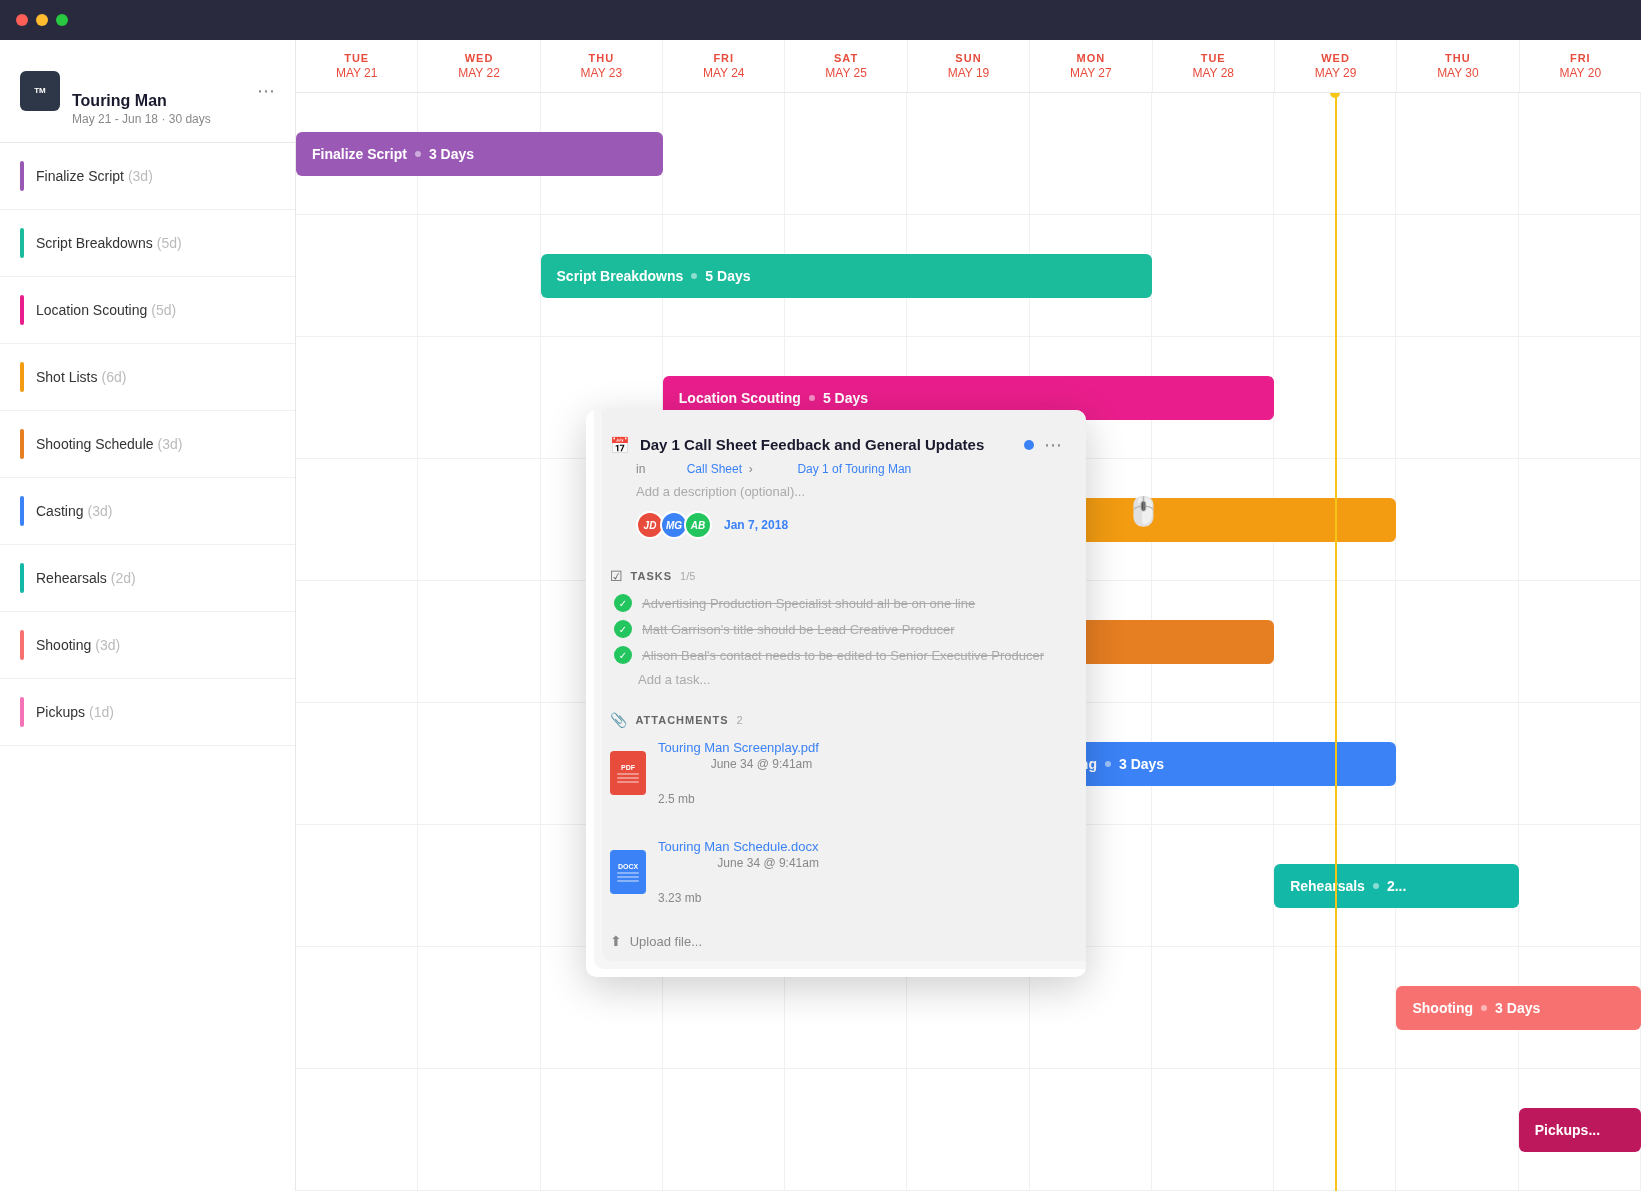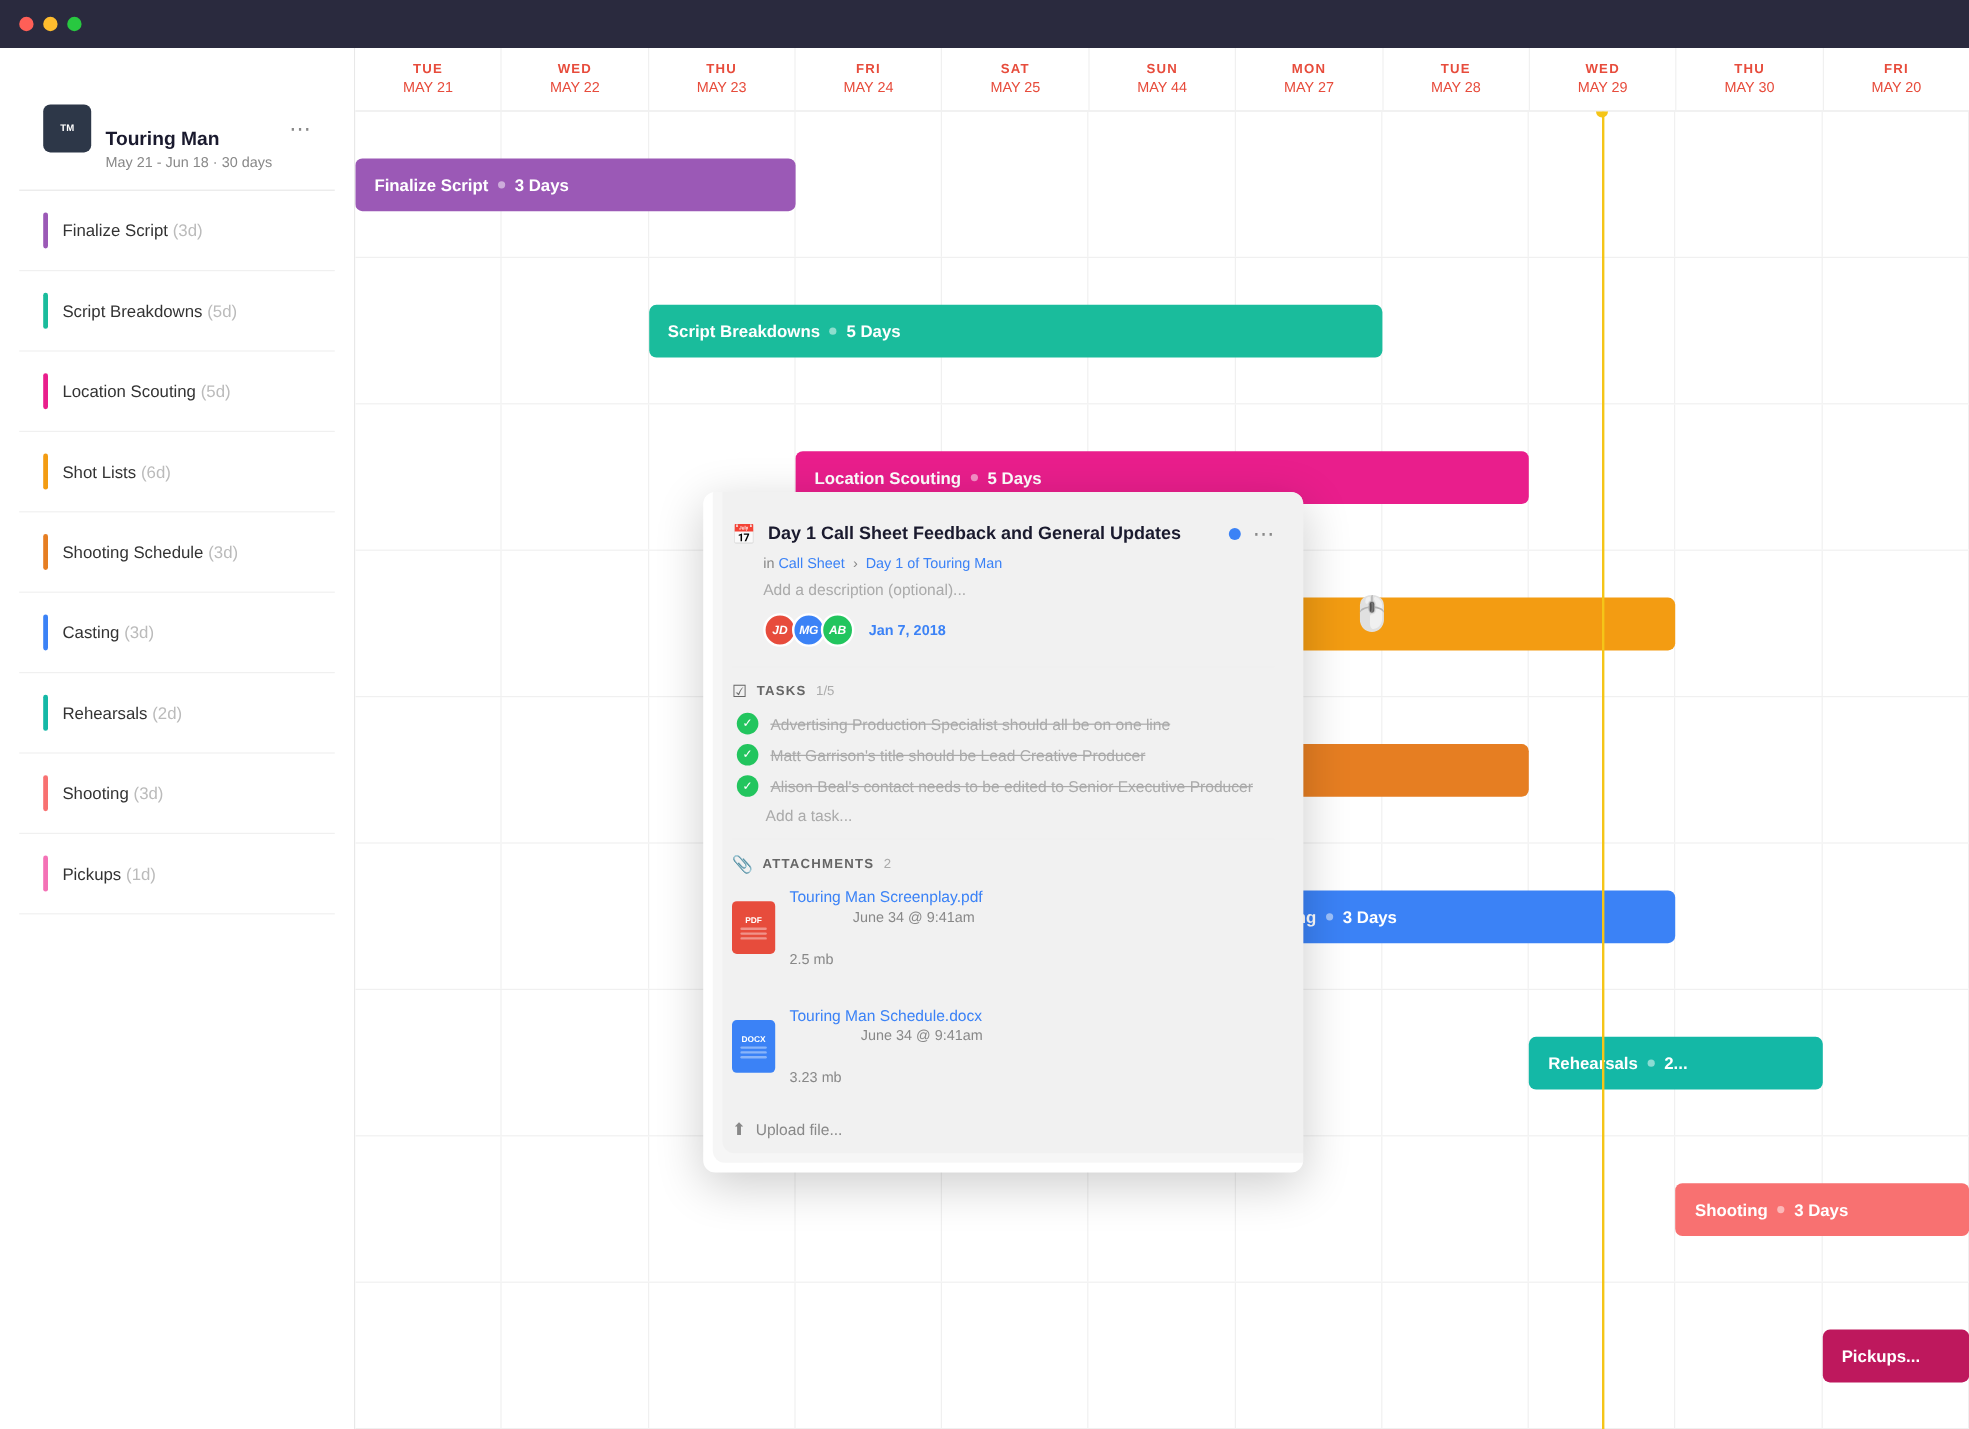--- a/index.html
+++ b/index.html
@@ -37,21 +37,21 @@
       background: #fff;
       overflow: hidden;
     }
 
     
     .sidebar {
       width: 296px;
       flex-shrink: 0;
       background: #fff;
       border-right: 1px solid #e8e8e8;
-      padding: 16px;
+      padding: 0;
     }
     .sidebar-header {
       display: flex;
       align-items: center;
       padding: 16px 20px;
       border-bottom: 1px solid #e8e8e8;
       gap: 12px;
     }
     .project-logo {
       width: 40px; height: 40px;
@@ -191,21 +191,21 @@
     .popup-cal-icon { font-size: 16px; color: #666; margin-top: 2px; }
     .popup-title {
       font-size: 15px; font-weight: 700; color: #1a1a2e;
       line-height: 1.4;
     }
     .popup-title-right { display: flex; gap: 10px; align-items: center; }
     .popup-dot { width: 10px; height: 10px; border-radius: 50%; background: #3b82f6; }
     .popup-more { color: #888; font-size: 18px; cursor: pointer; }
 
     .popup-breadcrumb { font-size: 12px; color: #888; margin-left: 26px; margin-bottom: 8px; }
-    .popup-breadcrumb span { color: #3b82f6; cursor: pointer; }
+    .popup-breadcrumb span { color: #3b82f6; cursor: pointer; margin-left: 38px; }
 
     .popup-description { font-size: 13px; color: #aaa; margin-left: 26px; margin-bottom: 12px; }
 
     .popup-avatars { display: flex; gap: 4px; margin-left: 26px; align-items: center; margin-bottom: 16px; }
     .avatar-circle {
       width: 28px; height: 28px; border-radius: 50%; border: 2px solid #fff;
       margin-left: -8px; overflow: hidden; display: flex; align-items: center; justify-content: center;
       font-size: 10px; font-weight: 700; color: #fff; font-style: italic;
     }
     .avatar-circle:first-child { margin-left: 0; }
@@ -357,21 +357,21 @@
         <div class="cal-header-cell">
     <div class="cal-day">FRI</div>
     <div class="cal-date">MAY 24</div>
   </div>
         <div class="cal-header-cell">
     <div class="cal-day">SAT</div>
     <div class="cal-date">MAY 25</div>
   </div>
         <div class="cal-header-cell">
     <div class="cal-day">SUN</div>
-    <div class="cal-date">MAY 44</div>
+    <div class="cal-date">MAY 19</div>
   </div>
         <div class="cal-header-cell">
     <div class="cal-day">MON</div>
     <div class="cal-date">MAY 27</div>
   </div>
         <div class="cal-header-cell">
     <div class="cal-day">TUE</div>
     <div class="cal-date">MAY 28</div>
   </div>
         <div class="cal-header-cell">

